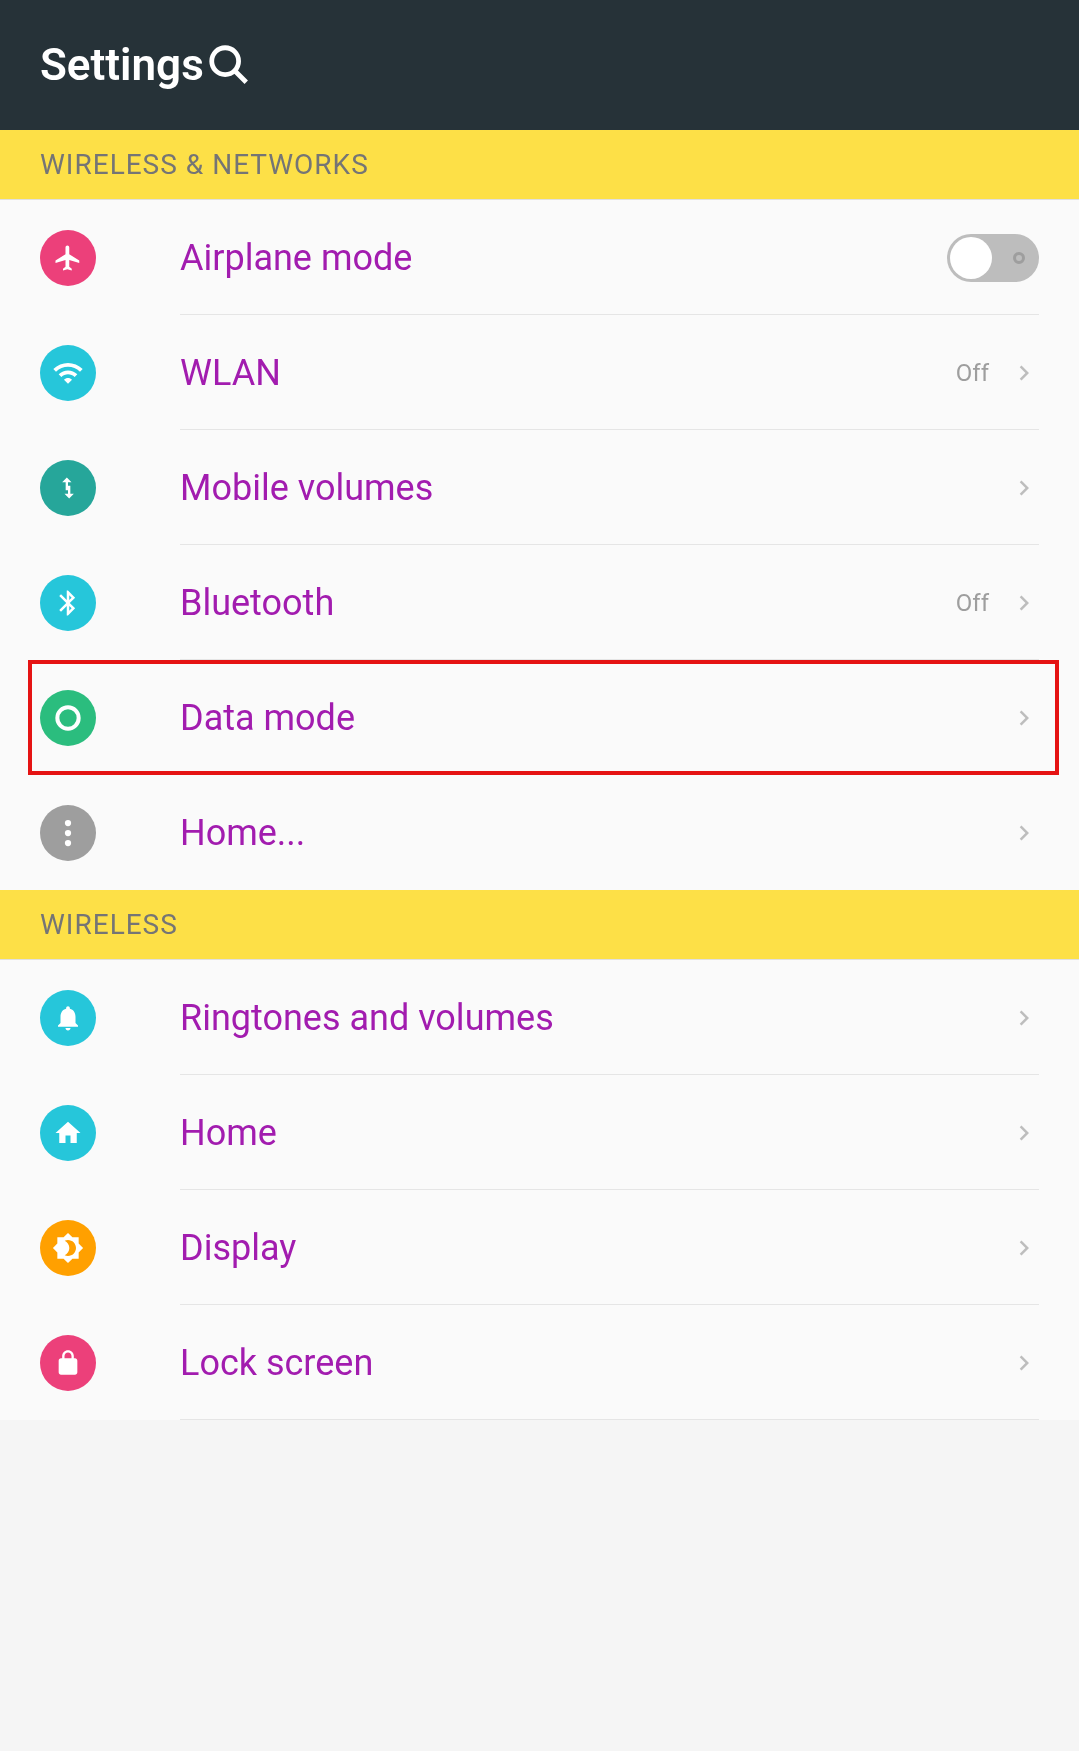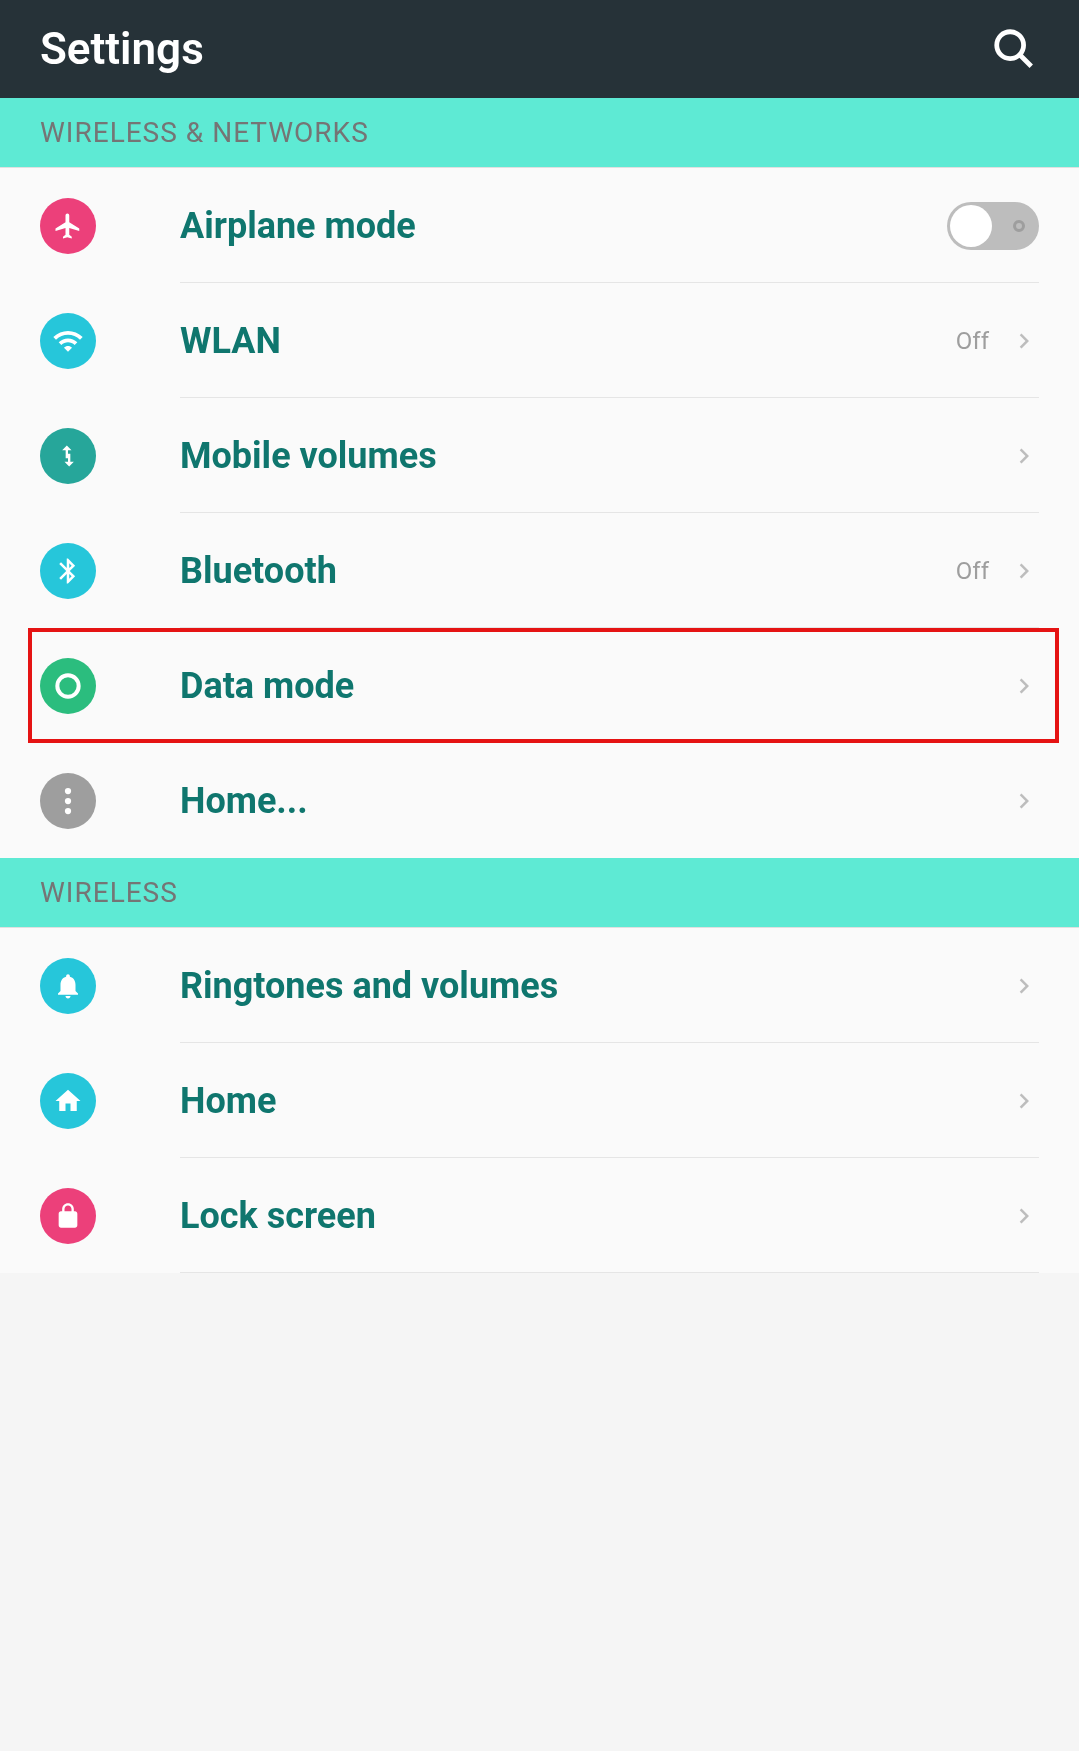--- a/index.html
+++ b/index.html
@@ -7,38 +7,37 @@
       font-family: -apple-system, BlinkMacSystemFont, 'Segoe UI', Roboto, Helvetica, Arial, sans-serif;
       background: #f5f5f5;
       width: 1079px;
       margin: 0;
     }
     .header {
       background: #263238;
       color: #fff;
       display: flex;
       align-items: center;
-      justify-content: space-between;
       padding: 0 40px;
-      height: 98px;
+      height: 130px;
     }
     .header-title {
       font-size: 44px;
       font-weight: 600;
     }
     .search-btn {
       width: 50px;
       height: 50px;
       display: flex;
       align-items: center;
       justify-content: center;
       cursor: pointer;
     }
     .section-header {
-      background: #5eead4;
+      background: #fde047;
       padding: 18px 40px;
       color: #757575;
       font-size: 28px;
       letter-spacing: 1px;
       font-weight: 400;
       border-bottom: 1px solid #e0e0e0;
     }
     .list {
       background: #fafafa;
     }
@@ -64,22 +63,22 @@
       border-radius: 50%;
       display: flex;
       align-items: center;
       justify-content: center;
       flex-shrink: 0;
     }
     .item-label {
       flex: 1;
       margin-left: 84px;
       font-size: 36px;
-      color: #0f766e;
-      font-weight: 700;
+      color: #a21caf;
+      font-weight: 400;
     }
     .item-status {
       font-size: 24px;
       color: #9e9e9e;
       margin-right: 20px;
     }
     .chevron {
       color: #bdbdbd;
       flex-shrink: 0;
     }
@@ -257,20 +256,32 @@
           <path d="M10 20v-6h4v6h5v-8h3L12 3 2 12h3v8z"></path>
         </svg>
     </div>
     <div class="item-label">Home</div>
     <svg class="chevron" width="30" height="30" viewBox="0 0 24 24" fill="#bdbdbd">
         <path d="M8.59 16.59L13.17 12 8.59 7.41 10 6l6 6-6 6-1.41-1.41z"></path>
       </svg>
     <div class="divider"></div>
   </div>
 
+  <div class="list-item">
+    <div class="icon-circle bg-orange">
+      <svg width="32" height="32" viewBox="0 0 24 24" fill="#fff">
+          <path d="M20 8.69V4h-4.69L12 .69 8.69 4H4v4.69L.69 12 4 15.31V20h4.69L12 23.31 15.31 20H20v-4.69L23.31 12 20 8.69zM12 18c-.89 0-1.74-.2-2.5-.55C11.56 16.5 13 14.42 13 12s-1.44-4.5-3.5-5.45C10.26 6.2 11.11 6 12 6c3.31 0 6 2.69 6 6s-2.69 6-6 6z"></path>
+        </svg>
+    </div>
+    <div class="item-label">Display</div>
+    <svg class="chevron" width="30" height="30" viewBox="0 0 24 24" fill="#bdbdbd">
+        <path d="M8.59 16.59L13.17 12 8.59 7.41 10 6l6 6-6 6-1.41-1.41z"></path>
+      </svg>
+    <div class="divider"></div>
+  </div>
 
   <div class="list-item">
     <div class="icon-circle bg-pink">
       <svg width="28" height="28" viewBox="0 0 24 24" fill="#fff">
           <path d="M18 8h-1V6c0-2.76-2.24-5-5-5S7 3.24 7 6v2H6c-1.1 0-2 .9-2 2v10c0 1.1.9 2 2 2h12c1.1 0 2-.9 2-2V10c0-1.1-.9-2-2-2zM9 6c0-1.66 1.34-3 3-3s3 1.34 3 3v2H9V6z"></path>
         </svg>
     </div>
     <div class="item-label">Lock screen</div>
     <svg class="chevron" width="30" height="30" viewBox="0 0 24 24" fill="#bdbdbd">
         <path d="M8.59 16.59L13.17 12 8.59 7.41 10 6l6 6-6 6-1.41-1.41z"></path>

